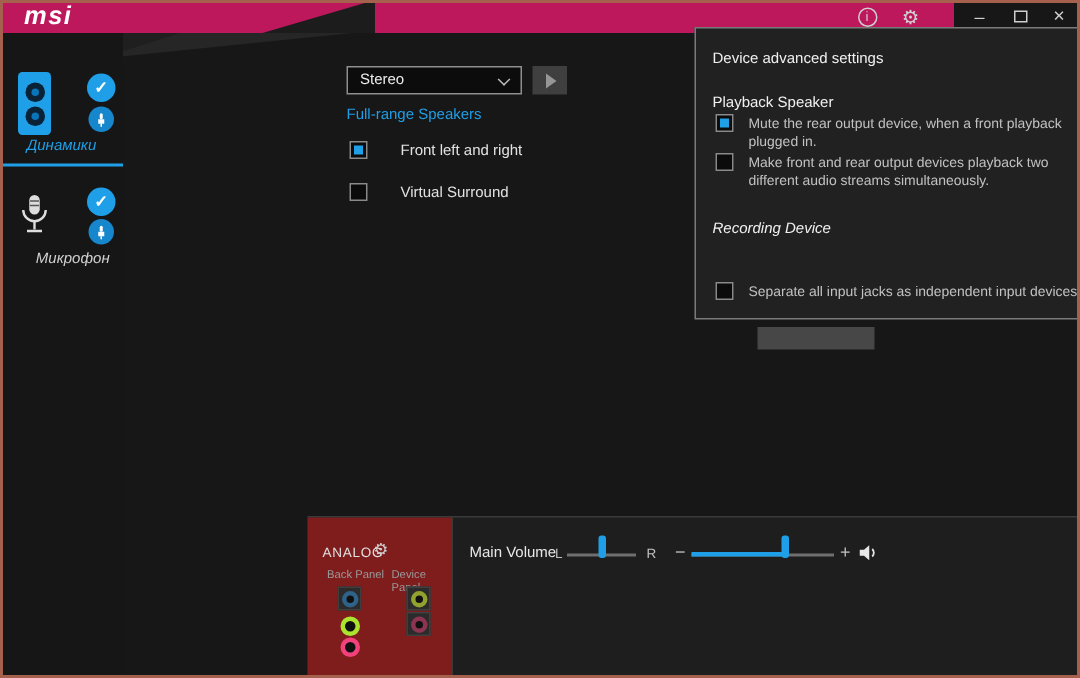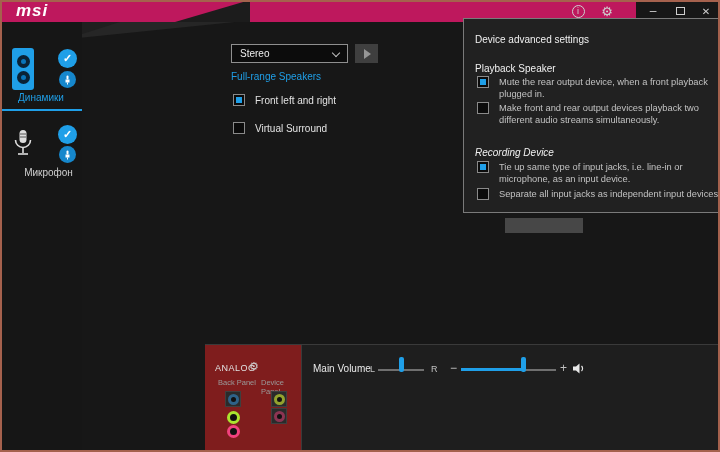--- a/index.html
+++ b/index.html
@@ -29,21 +29,21 @@
   .rail { position:absolute; top:22px; left:0; width:82px; height:430px; background:#161616; z-index:8; }
   .spk-body { position:absolute; left:12px; top:26px; width:22px; height:42px; background:#1f9fe8; border-radius:3px;
               display:flex; flex-direction:column; align-items:center; justify-content:center; gap:3px; }
   .spk-hole { width:13px; height:13px; border-radius:50%; background:#0a2236;
               display:flex; align-items:center; justify-content:center; }
   .spk-hole::after { content:''; width:5px; height:5px; border-radius:50%; background:#0a74b9; }
   .badge { position:absolute; border-radius:50%; background:#1f9fe8; color:#fff;
            display:flex; align-items:center; justify-content:center; }
   .badge.check { width:19px; height:19px; font-size:11px; font-weight:bold; }
   .badge.jack  { width:17px; height:17px; background:#1687cc; }
-  .rail-label { position:absolute; width:82px; text-align:center; font-size:10px; }
+  .rail-label { position:absolute; width:82px; text-align:center; font-size:10px;font-style:italic; }
   .rail-sel-line { position:absolute; top:87px; left:0; width:82px; height:2px; background:#1f9fe8; }
   .mic-svg { position:absolute; left:11px; top:107px; }
   .rail .sect2-check { top:103px; } .rail .sect2-jack { top:124px; }
 
   
   .menu { position:absolute; top:22px; left:82px; width:125px; height:430px; background:#1d1d1d; z-index:8; }
   .menu-item { position:absolute; left:10px; font-size:10px; color:#d6d6d6; white-space:nowrap; cursor:default; }
   .menu-item.sel { color:#1f9fe8; }
   .menu-underline { position:absolute; top:39px; left:0; width:123px; height:2px; background:#1f9fe8; }
 
@@ -54,21 +54,21 @@
   .chev { position:absolute; right:8px; top:5px; width:6px; height:6px; border-left:1px solid #bfbfbf;
           border-bottom:1px solid #bfbfbf; transform:rotate(-45deg); }
   .play-btn { position:absolute; left:355px; top:44px; width:23px; height:19px; background:#3f3f3f;
               display:flex; align-items:center; justify-content:center; z-index:5; }
   .play-tri { width:0; height:0; border-left:7px solid #969696; border-top:5px solid transparent;
               border-bottom:5px solid transparent; margin-left:2px; }
   .group-label { position:absolute; left:231px; top:71px; font-size:10px; color:#1f9fe8; }
   .cbx { width:12px; height:12px; border:1px solid #8a8a8a; background:#0b0b0b;
          display:flex; align-items:center; justify-content:center; flex:none; }
   .cbx.checked::after { content:''; width:6px; height:6px; background:#1f9fe8; }
-  .main-opt { position:absolute; left:233px; display:flex; align-items:flex-end; gap:10px; }
+  .main-opt { position:absolute; left:233px; display:flex; align-items:flex-end; gap:22px; }
   .main-opt .lbl { font-size:10px; color:#e2e2e2; white-space:nowrap; }
 
   
   .panel { position:absolute; left:463px; top:18px; width:256px; height:195px; background:#212121;
            border:1px solid #7a7a7a; z-index:30; }
   .panel-title { position:absolute; left:11px; top:15px; font-size:10px; color:#f0f0f0; }
   .panel-head { position:absolute; left:11px; font-size:10px; color:#f0f0f0; }
   .panel-opt { position:absolute; left:13px; display:flex; gap:10px; align-items:flex-start; }
   .panel-opt .lbl { font-size:9.3px; line-height:12px; color:#c2c2c2; width:212px; }
   .nowrap { white-space:nowrap; }
@@ -191,24 +191,20 @@
     <div class="panel-opt" style="top:57px;">
       <span class="cbx checked"></span>
       <span class="lbl">Mute the rear output device, when a front playback plugged in.</span>
     </div>
     <div class="panel-opt" style="top:83px;">
       <span class="cbx"></span>
       <span class="lbl">Make front and rear output devices playback two different audio streams simultaneously.</span>
     </div>
 
     <div class="panel-head" style="top:128px;font-style:italic;">Recording Device</div>
-    <div class="panel-opt" style="top:142px;">
-      <span class="cbx checked"></span>
-      <span class="lbl">Tie up same type of input jacks, i.e. line-in or microphone, as an input device.</span>
-    </div>
     <div class="panel-opt" style="top:169px;">
       <span class="cbx"></span>
       <span class="lbl nowrap">Separate all input jacks as independent input devices.</span>
     </div>
   </div>
 
   <div class="bottombar">
     <div class="analog-box">
       <div class="analog-title">ANALOG</div>
       <div class="analog-gear">⚙</div>

